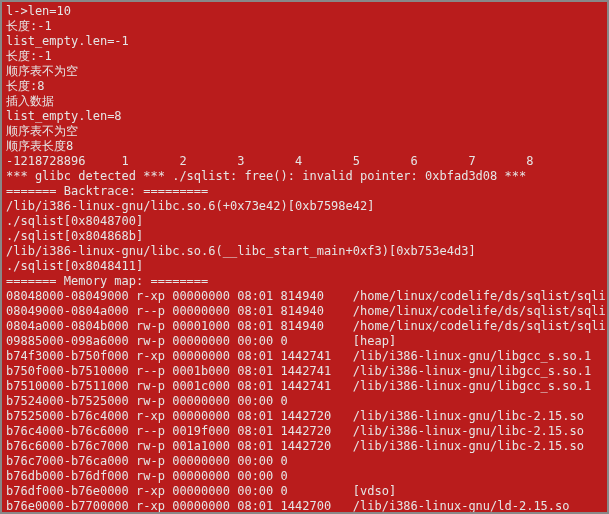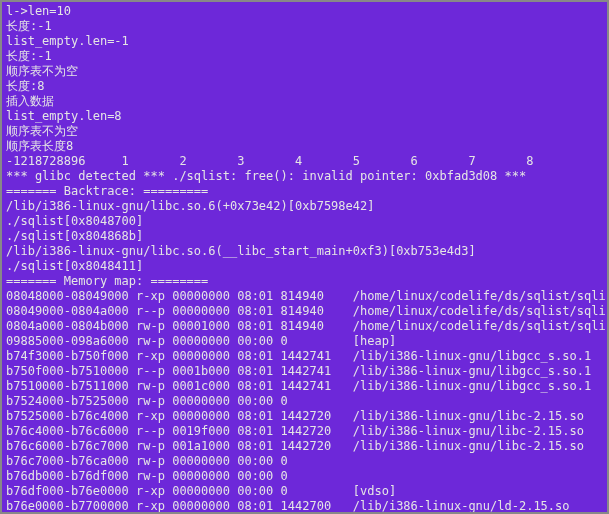--- a/index.html
+++ b/index.html
@@ -1,16 +1,16 @@
 <!DOCTYPE html>
 <html><head>
 <meta charset="utf-8">
 <style>
   html,body{margin:0;padding:0;background:#fff}
-  .frame{width:609px;height:514px;border:2px solid #888;box-sizing:border-box;background:#6d28d9;overflow:hidden;position:relative}
+  .frame{width:609px;height:514px;border:2px solid #888;box-sizing:border-box;background:#b91c1c;overflow:hidden;position:relative}
   .term{font-family:Consolas,Menlo,monospace;font-size:12px;line-height:15px;color:#e5e5e5;white-space:pre;padding:2px 4px}
   .row{display:block}
 </style>
 </head>
 <body>
 
 <div class="frame">
   <div class="term" id="term"><span class="row">l-&gt;len=10</span><span class="row">长度:-1</span><span class="row">list_empty.len=-1</span><span class="row">长度:-1</span><span class="row">顺序表不为空</span><span class="row">长度:8</span><span class="row">插入数据</span><span class="row">list_empty.len=8</span><span class="row">顺序表不为空</span><span class="row">顺序表长度8</span><span class="row">-1218728896     1       2       3       4       5       6       7       8</span><span class="row">*** glibc detected *** ./sqlist: free(): invalid pointer: 0xbfad3d08 ***</span><span class="row">======= Backtrace: =========</span><span class="row">/lib/i386-linux-gnu/libc.so.6(+0x73e42)[0xb7598e42]</span><span class="row">./sqlist[0x8048700]</span><span class="row">./sqlist[0x804868b]</span><span class="row">/lib/i386-linux-gnu/libc.so.6(__libc_start_main+0xf3)[0xb753e4d3]</span><span class="row">./sqlist[0x8048411]</span><span class="row">======= Memory map: ========</span><span class="row">08048000-08049000 r-xp 00000000 08:01 814940    /home/linux/codelife/ds/sqlist/sqlist</span><span class="row">08049000-0804a000 r--p 00000000 08:01 814940    /home/linux/codelife/ds/sqlist/sqlist</span><span class="row">0804a000-0804b000 rw-p 00001000 08:01 814940    /home/linux/codelife/ds/sqlist/sqlist</span><span class="row">09885000-098a6000 rw-p 00000000 00:00 0         [heap]</span><span class="row">b74f3000-b750f000 r-xp 00000000 08:01 1442741   /lib/i386-linux-gnu/libgcc_s.so.1</span><span class="row">b750f000-b7510000 r--p 0001b000 08:01 1442741   /lib/i386-linux-gnu/libgcc_s.so.1</span><span class="row">b7510000-b7511000 rw-p 0001c000 08:01 1442741   /lib/i386-linux-gnu/libgcc_s.so.1</span><span class="row">b7524000-b7525000 rw-p 00000000 00:00 0         </span><span class="row">b7525000-b76c4000 r-xp 00000000 08:01 1442720   /lib/i386-linux-gnu/libc-2.15.so</span><span class="row">b76c4000-b76c6000 r--p 0019f000 08:01 1442720   /lib/i386-linux-gnu/libc-2.15.so</span><span class="row">b76c6000-b76c7000 rw-p 001a1000 08:01 1442720   /lib/i386-linux-gnu/libc-2.15.so</span><span class="row">b76c7000-b76ca000 rw-p 00000000 00:00 0         </span><span class="row">b76db000-b76df000 rw-p 00000000 00:00 0         </span><span class="row">b76df000-b76e0000 r-xp 00000000 00:00 0         [vdso]</span><span class="row">b76e0000-b7700000 r-xp 00000000 08:01 1442700   /lib/i386-linux-gnu/ld-2.15.so</span></div>
 </div>
 

